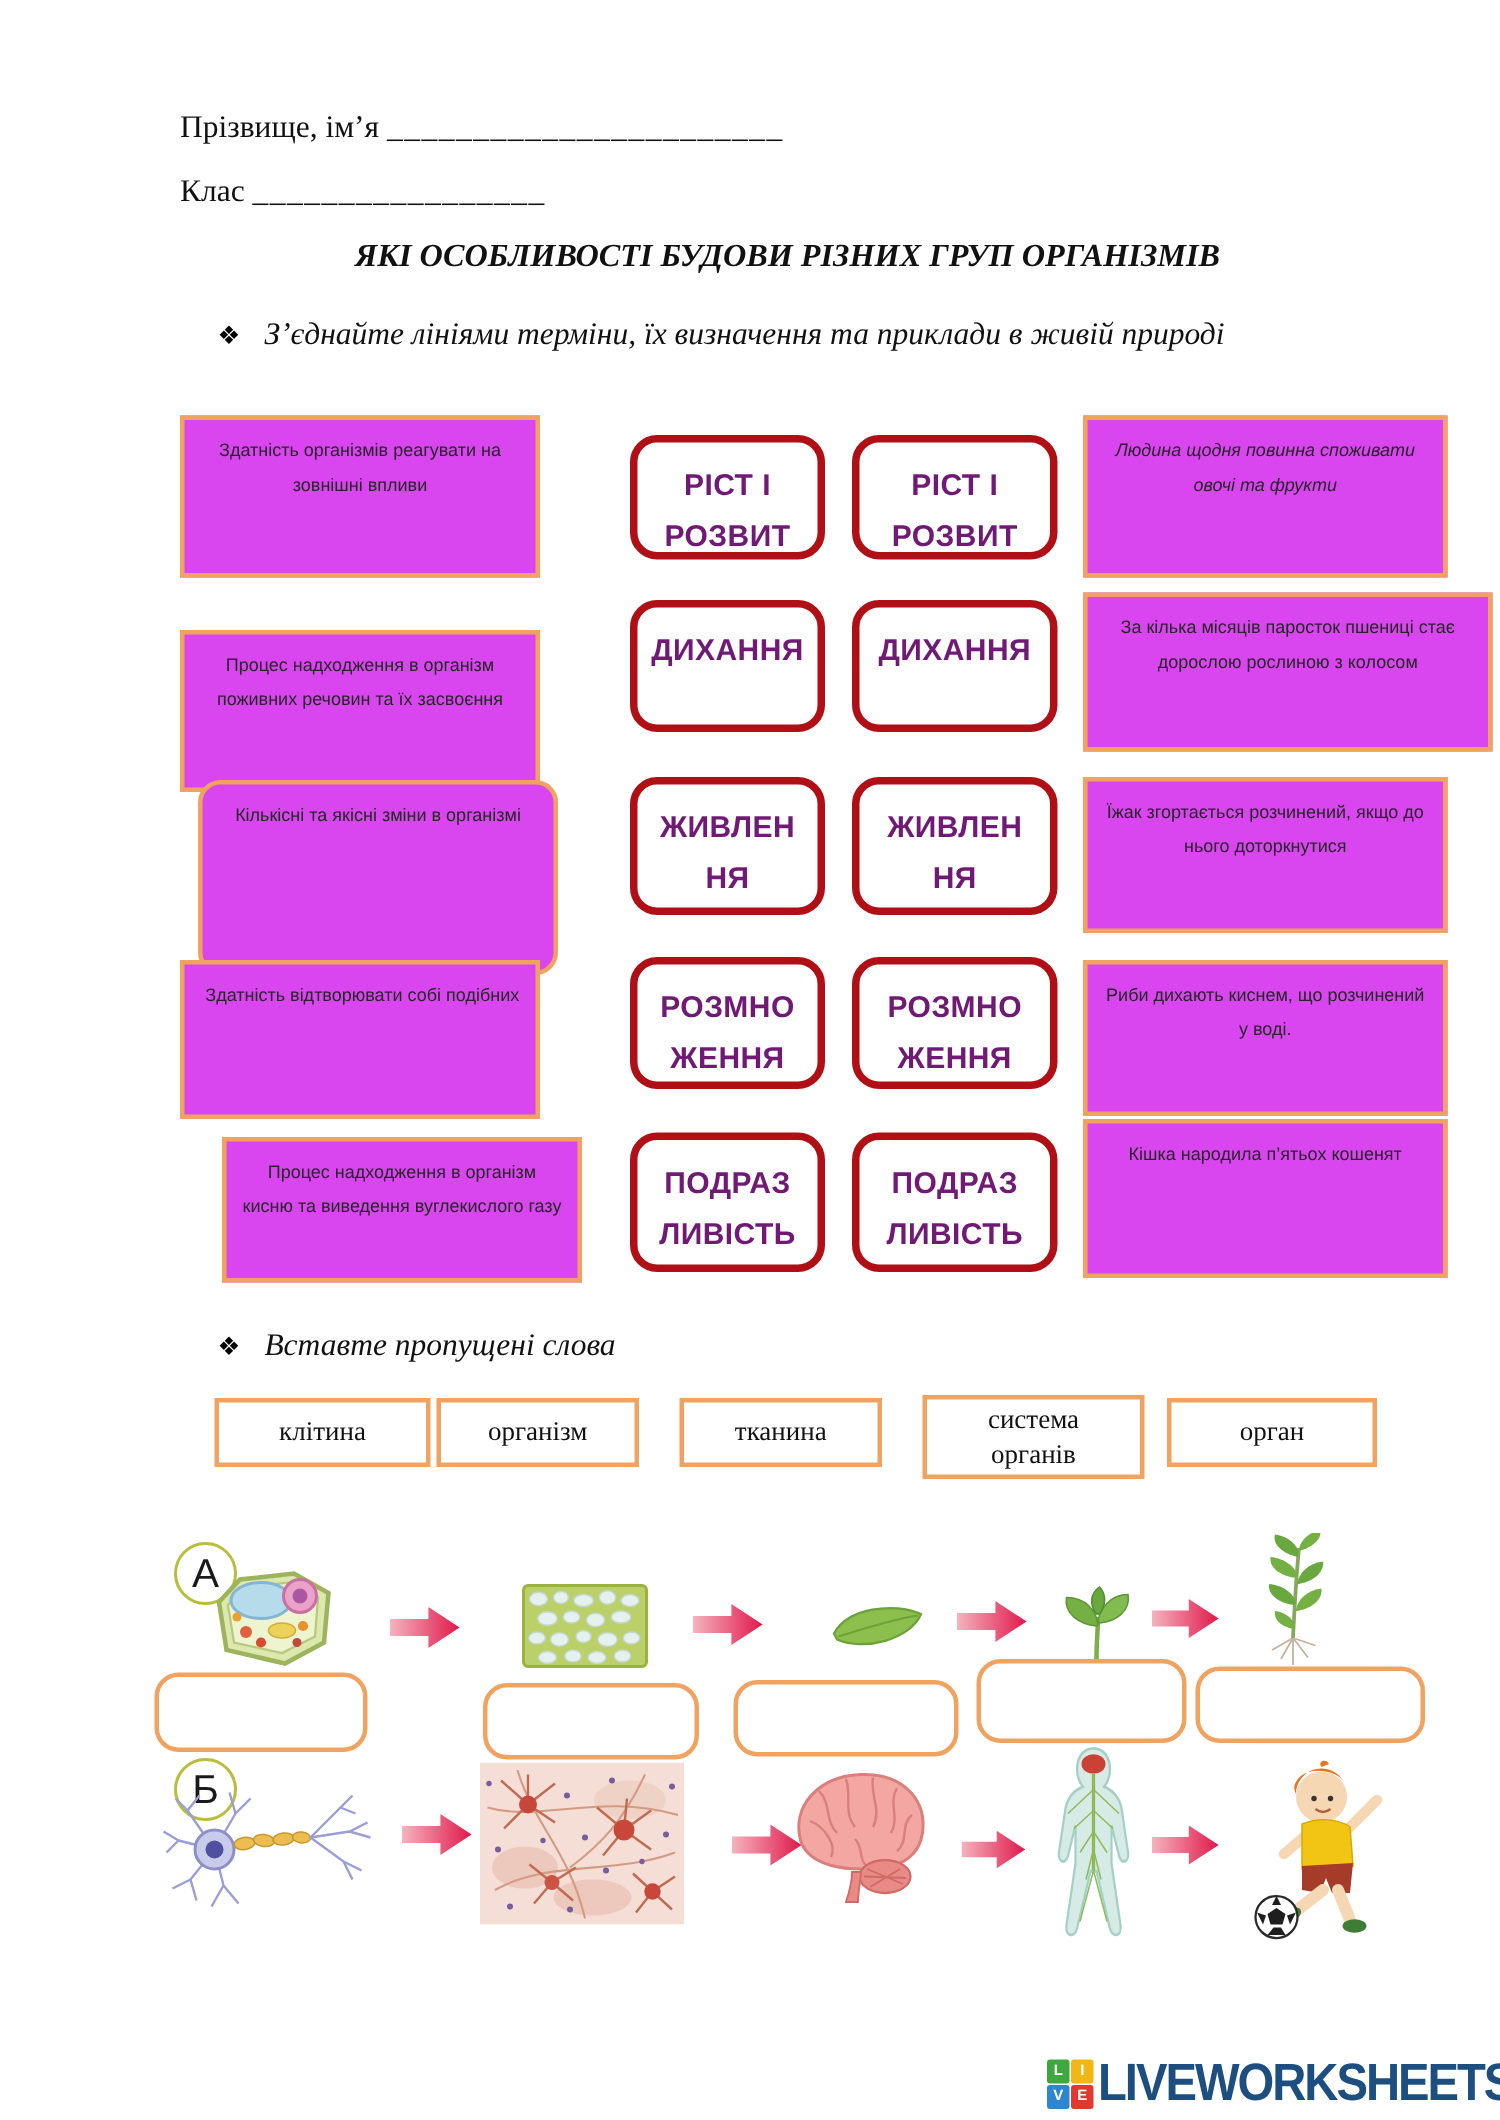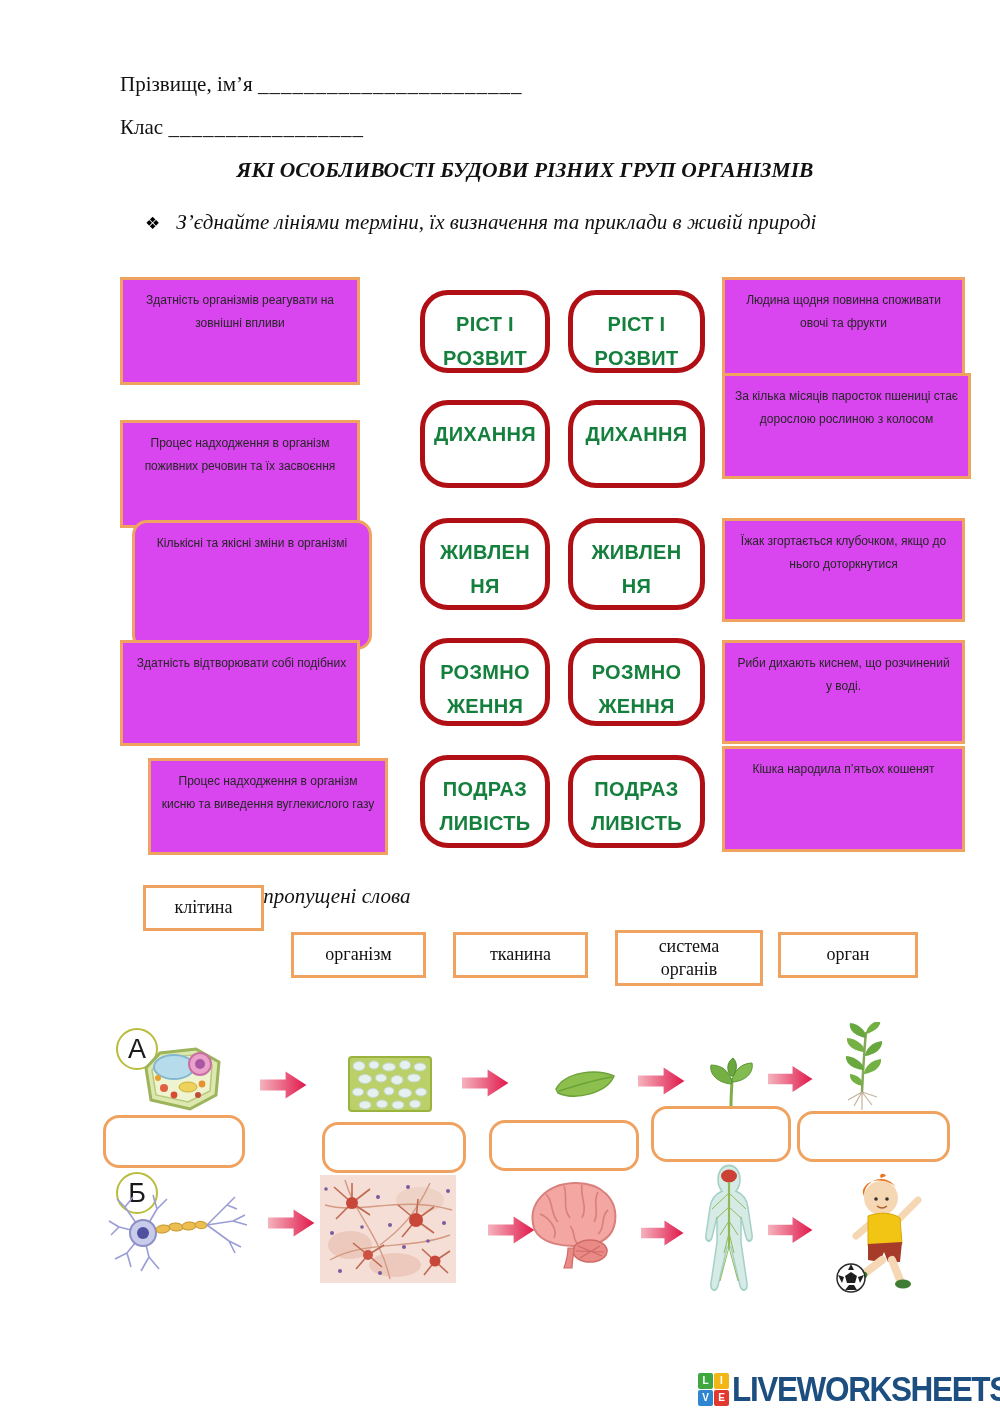--- a/index.html
+++ b/index.html
@@ -42,25 +42,25 @@
   .obox{
     border:3px solid var(--orange);
     background:#d946ef;
     text-align:center;
     font-size:12px;line-height:1.95;
     padding:9px 10px 0;
     color:var(--ink);
   }
   .tbox{
     border:5px solid var(--red);
-    border-radius:28px;
+    border-radius:18px;
     background:#fff;
     text-align:center;
     font-weight:bold;font-size:20px;line-height:1.7;
-    color:#15803d;
+    color:#701a75;
     padding-top:12px;
     letter-spacing:.3px;
   }
   
   .wbox{
     border:3px solid var(--orange);
     background:#fff;
     display:flex;align-items:center;justify-content:center;
     text-align:center;
     font-family:"Liberation Serif",serif;
@@ -165,32 +165,32 @@
   </div>
   <div class="abs tbox" style="left:568px;top:638px;width:137px;height:88px;">
     <div>РОЗМНО</div>
     <div>ЖЕННЯ</div>
   </div>
   <div class="abs tbox" style="left:568px;top:755px;width:137px;height:93px;">
     <div>ПОДРАЗ</div>
     <div>ЛИВІСТЬ</div>
   </div>
 
-  <div class="abs obox" style="left:722px;top:277px;width:243px;height:108px;">Людина щодня повинна споживати овочі та фрукти</div>
-  <div class="abs obox" style="left:722px;top:373px;width:249px;height:106px;">За кілька місяців паросток пшениці стає дорослою рослиною з колосом</div>
-  <div class="abs obox" style="left:722px;top:518px;width:243px;height:104px;">Їжак згортається клубочком, якщо до нього доторкнутися</div>
+  <div class="abs obox" style="left:722px;top:277px;width:243px;height:108px;font-style:italic;">Людина щодня повинна споживати овочі та фрукти</div>
+  <div class="abs obox" style="left:722px;top:395px;width:273px;height:106px;">За кілька місяців паросток пшениці стає дорослою рослиною з колосом</div>
+  <div class="abs obox" style="left:722px;top:518px;width:243px;height:104px;">Їжак згортається розчинений, якщо до нього доторкнутися</div>
   <div class="abs obox" style="left:722px;top:640px;width:243px;height:104px;">Риби дихають киснем, що розчинений у воді.</div>
   <div class="abs obox" style="left:722px;top:746px;width:243px;height:106px;">Кішка народила п’ятьох кошенят</div>
 
   <div class="abs bullet-line" style="left:145px;top:884px;width:600px;">
     <span class="diamond">❖</span>
     <span>Вставте пропущені слова</span>
   </div>
 
-  <div class="abs wbox" style="left:143px;top:885px;width:121px;height:46px;">клітина</div>
+  <div class="abs wbox" style="left:143px;top:932px;width:144px;height:46px;">клітина</div>
   <div class="abs wbox" style="left:291px;top:932px;width:135px;height:46px;">організм</div>
   <div class="abs wbox" style="left:453px;top:932px;width:135px;height:46px;">тканина</div>
   <div class="abs wbox" style="left:615px;top:930px;width:148px;height:56px;padding:2px 28px;">система органів</div>
   <div class="abs wbox" style="left:778px;top:932px;width:140px;height:46px;">орган</div>
 
   <div class="abs letter-circle" style="left:116px;top:1028px;">А</div>
 
   <svg class="abs" style="left:138px;top:1042px;" width="88" height="72" viewBox="0 0 88 72">
     <path d="M8 26 L22 11 L58 7 L81 20 L78 53 L52 67 L13 58 Z" fill="#dce8ae" stroke="#9db35c" stroke-width="3"></path>
     <path d="M14 28 L25 16 L56 13 L74 23 L72 49 L50 60 L18 53 Z" fill="#eef4cf" stroke="#b8c87e" stroke-width="1.5"></path>

